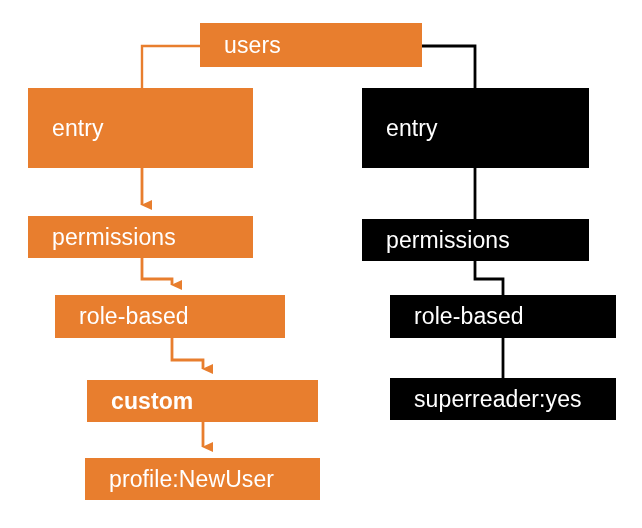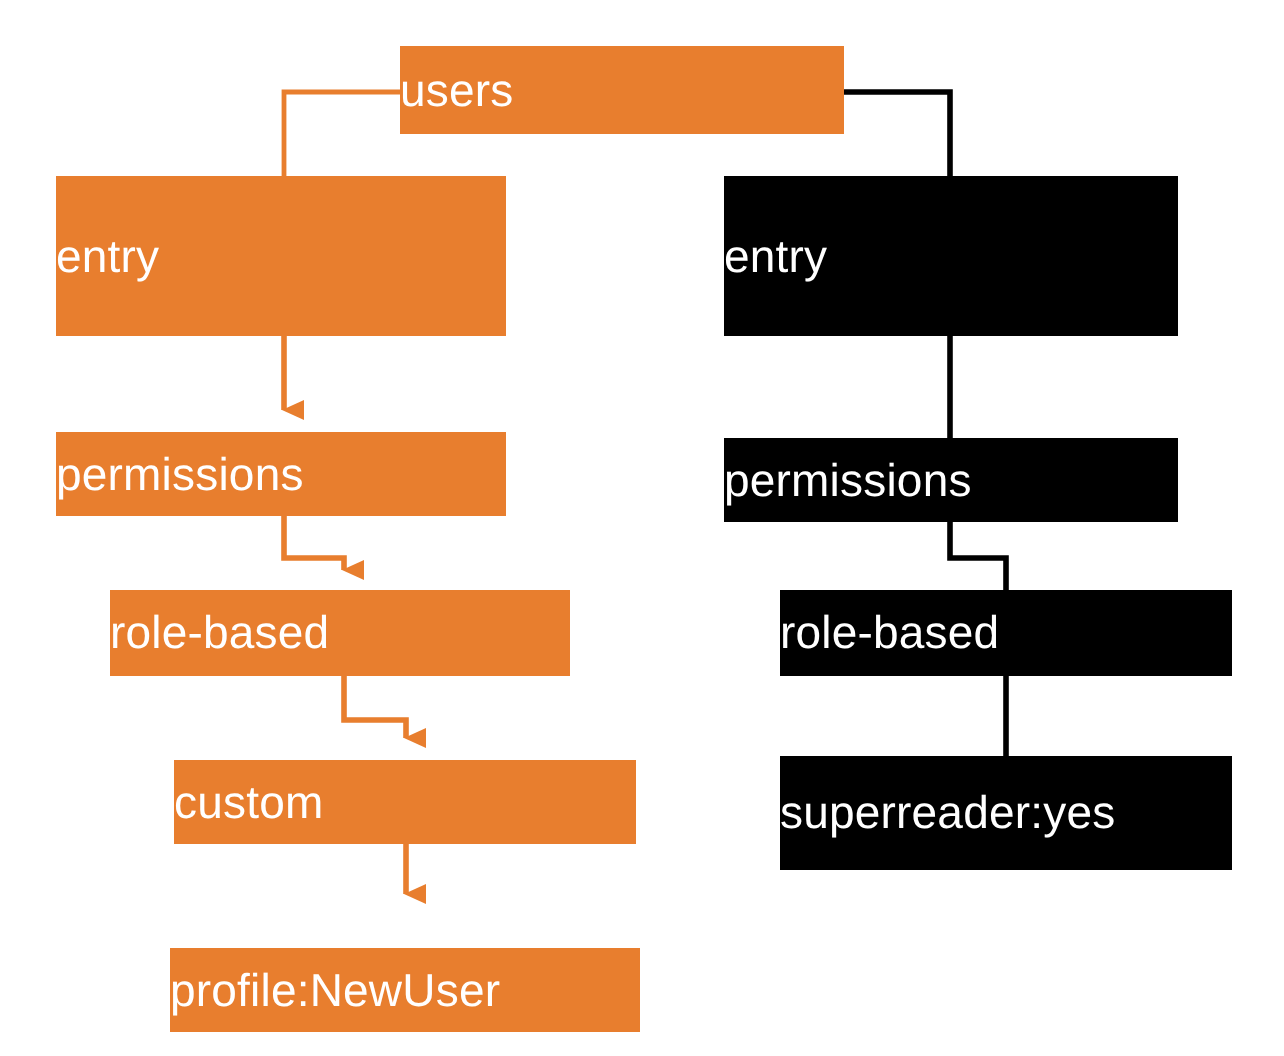--- a/index.html
+++ b/index.html
@@ -27,21 +27,21 @@
   .node {
     position: absolute;
     box-sizing: border-box;
     display: flex;
     flex-direction: column;
     justify-content: center;
     color: #ffffff;
     font-size: 23px;
     line-height: 1.32;
     letter-spacing: 0.1px;
-    padding-left: 0;
+    padding-left: 24px;
     white-space: pre;
     z-index: 2;
   }
   .node.orange { background: #e87e2e; }
   .node.black  { background: #000000; }
   .node-line { display: block; }
 </style>
 </head>
 <body>
 
@@ -82,37 +82,37 @@
   </div>
 
   <div class="node orange" style="left:28px; top:216px; width:225px; height:42px;">
     <span class="node-line">permissions</span>
   </div>
 
   <div class="node orange" style="left:55px; top:295px; width:230px; height:43px;">
     <span class="node-line">role-based</span>
   </div>
 
-  <div class="node orange" style="left:87px; top:380px; width:231px; height:42px;">
+  <div class="node orange" style="left:87px; top:380px; width:231px; height:42px;font-weight:bold;">
     <span class="node-line">custom</span>
   </div>
 
-  <div class="node orange" style="left:85px; top:458px; width:235px; height:42px;margin-top:16px;">
+  <div class="node orange" style="left:85px; top:458px; width:235px; height:42px;">
     <span class="node-line">profile:NewUser</span>
   </div>
 
   <div class="node black" style="left:362px; top:88px; width:227px; height:80px;">
     <span class="node-line">entry</span>
   </div>
 
   <div class="node black" style="left:362px; top:219px; width:227px; height:42px;">
     <span class="node-line">permissions</span>
   </div>
 
   <div class="node black" style="left:390px; top:295px; width:226px; height:43px;">
     <span class="node-line">role-based</span>
   </div>
 
-  <div class="node black" style="left:390px; top:378px; width:226px; height:57px;">
+  <div class="node black" style="left:390px; top:378px; width:226px; height:42px;">
     <span class="node-line">superreader:yes</span>
   </div>
 
 </div>
 
 </body></html>

